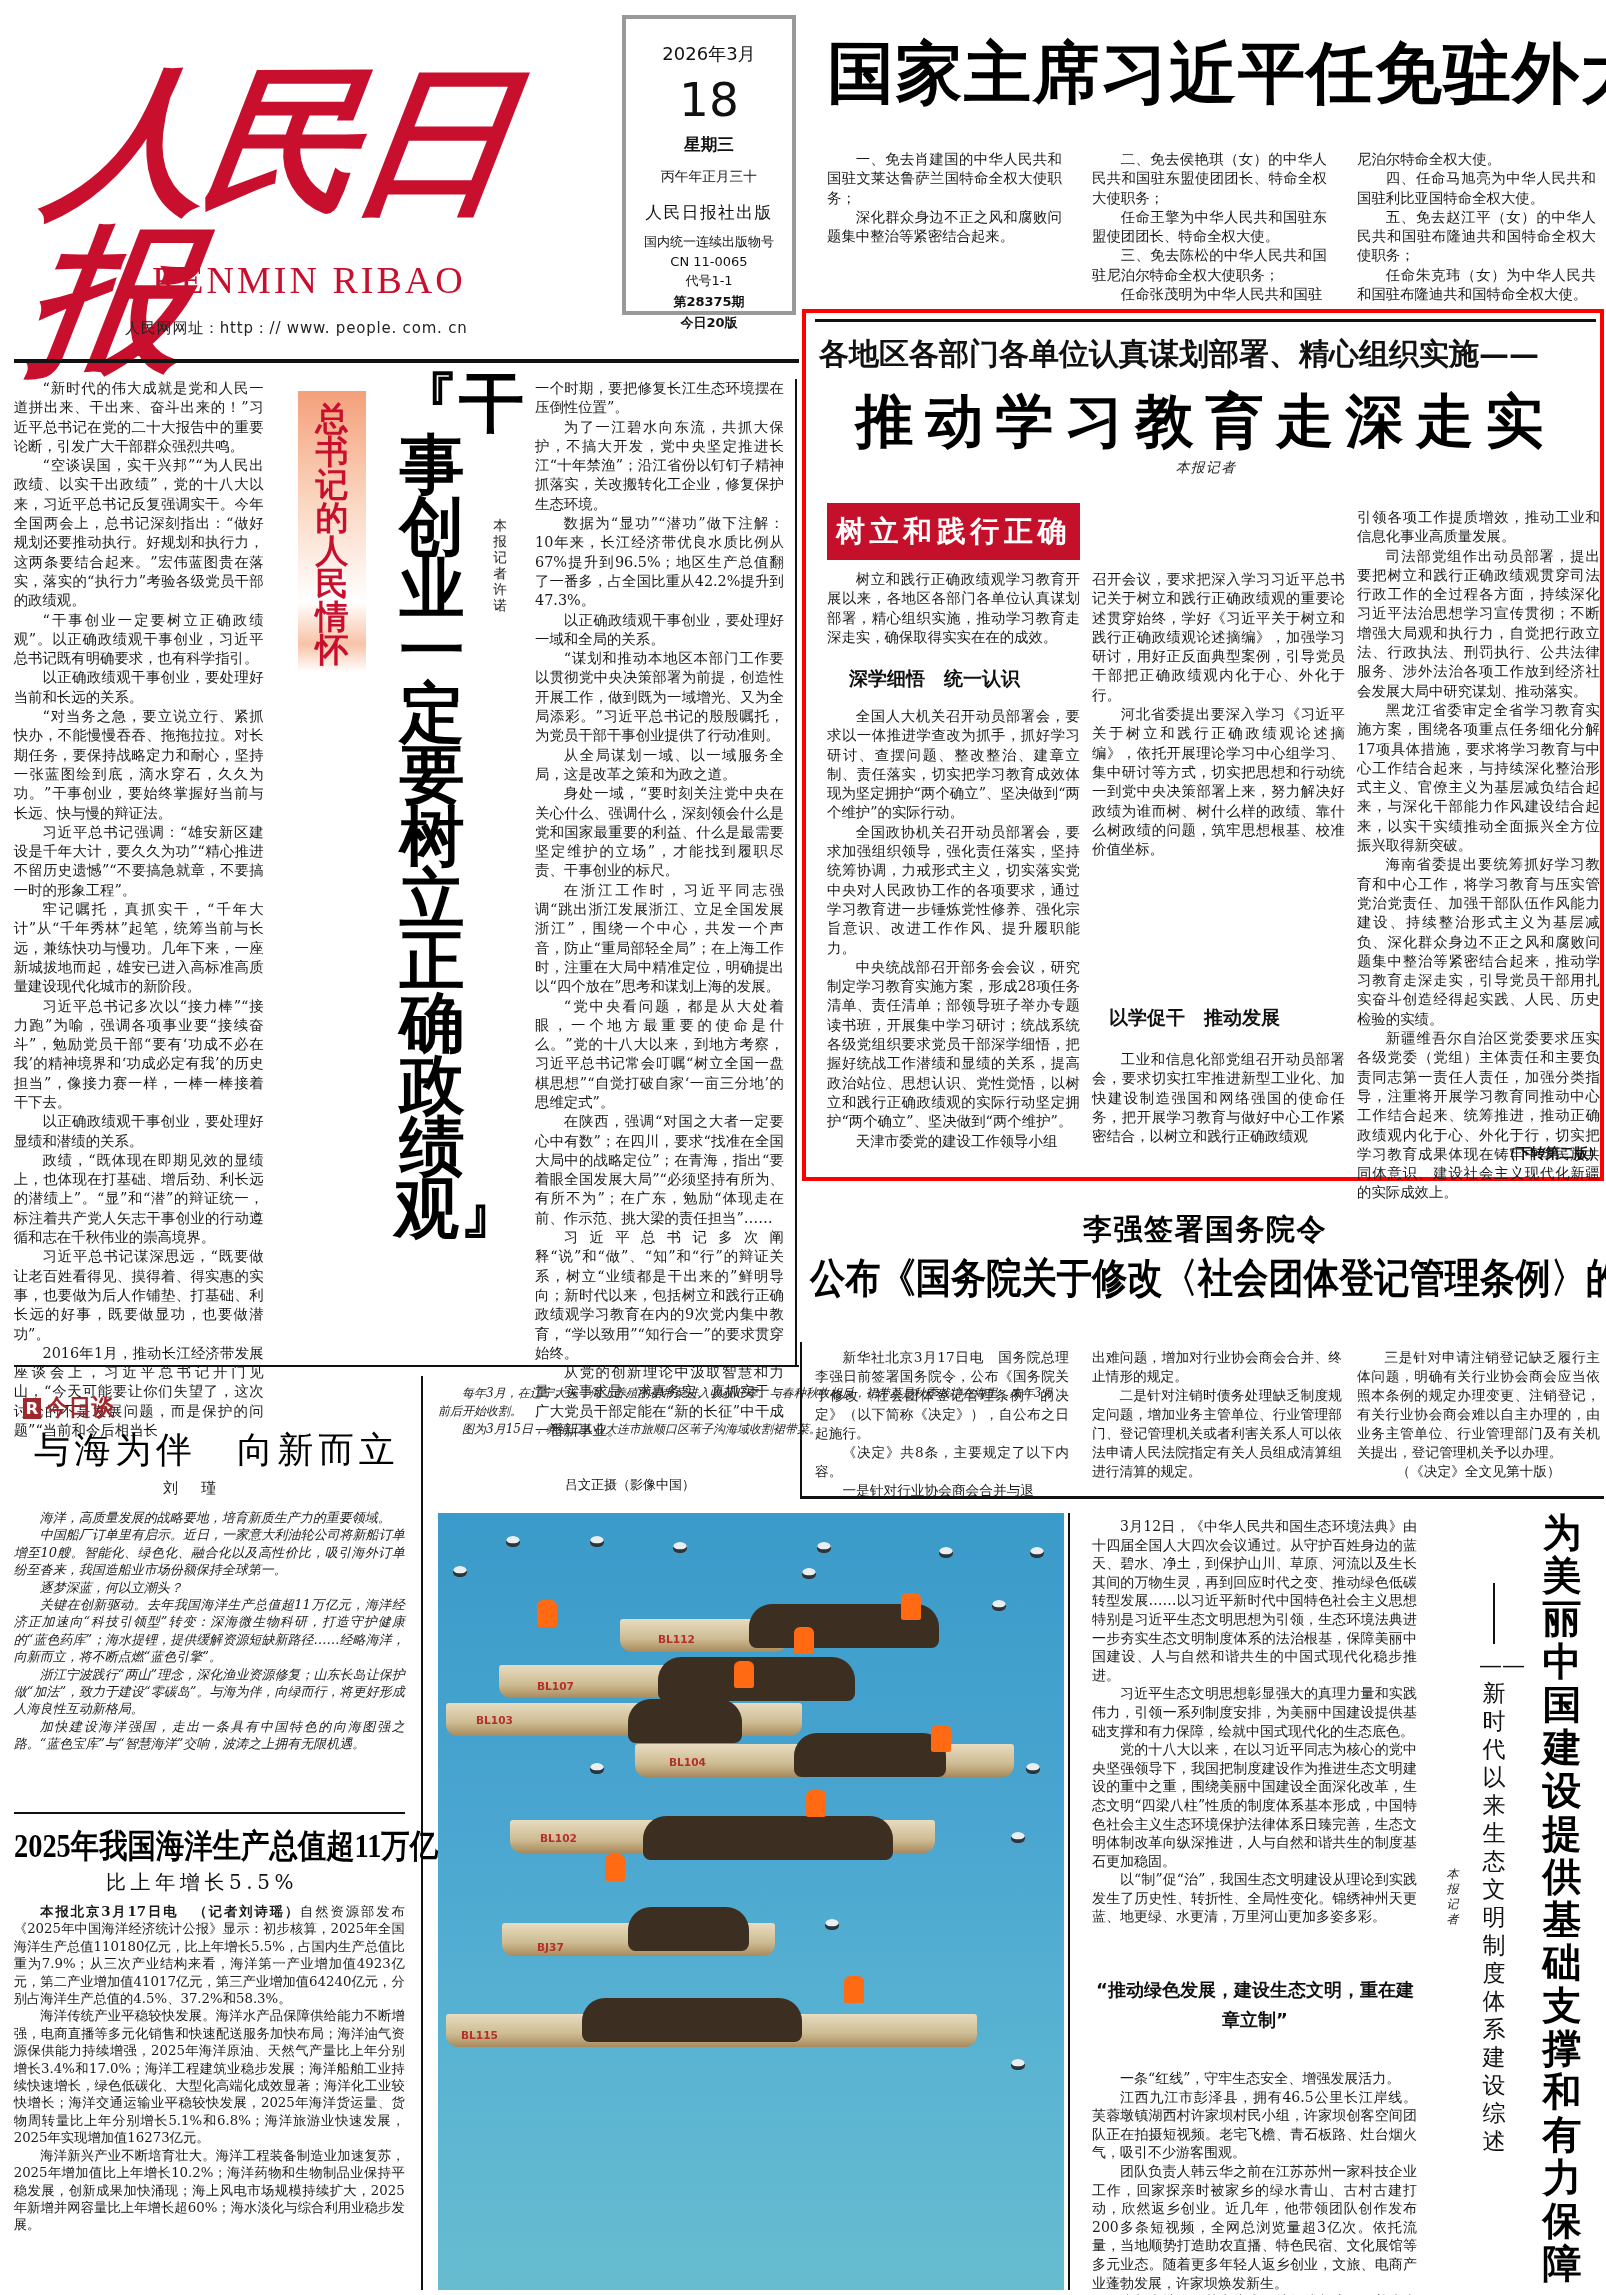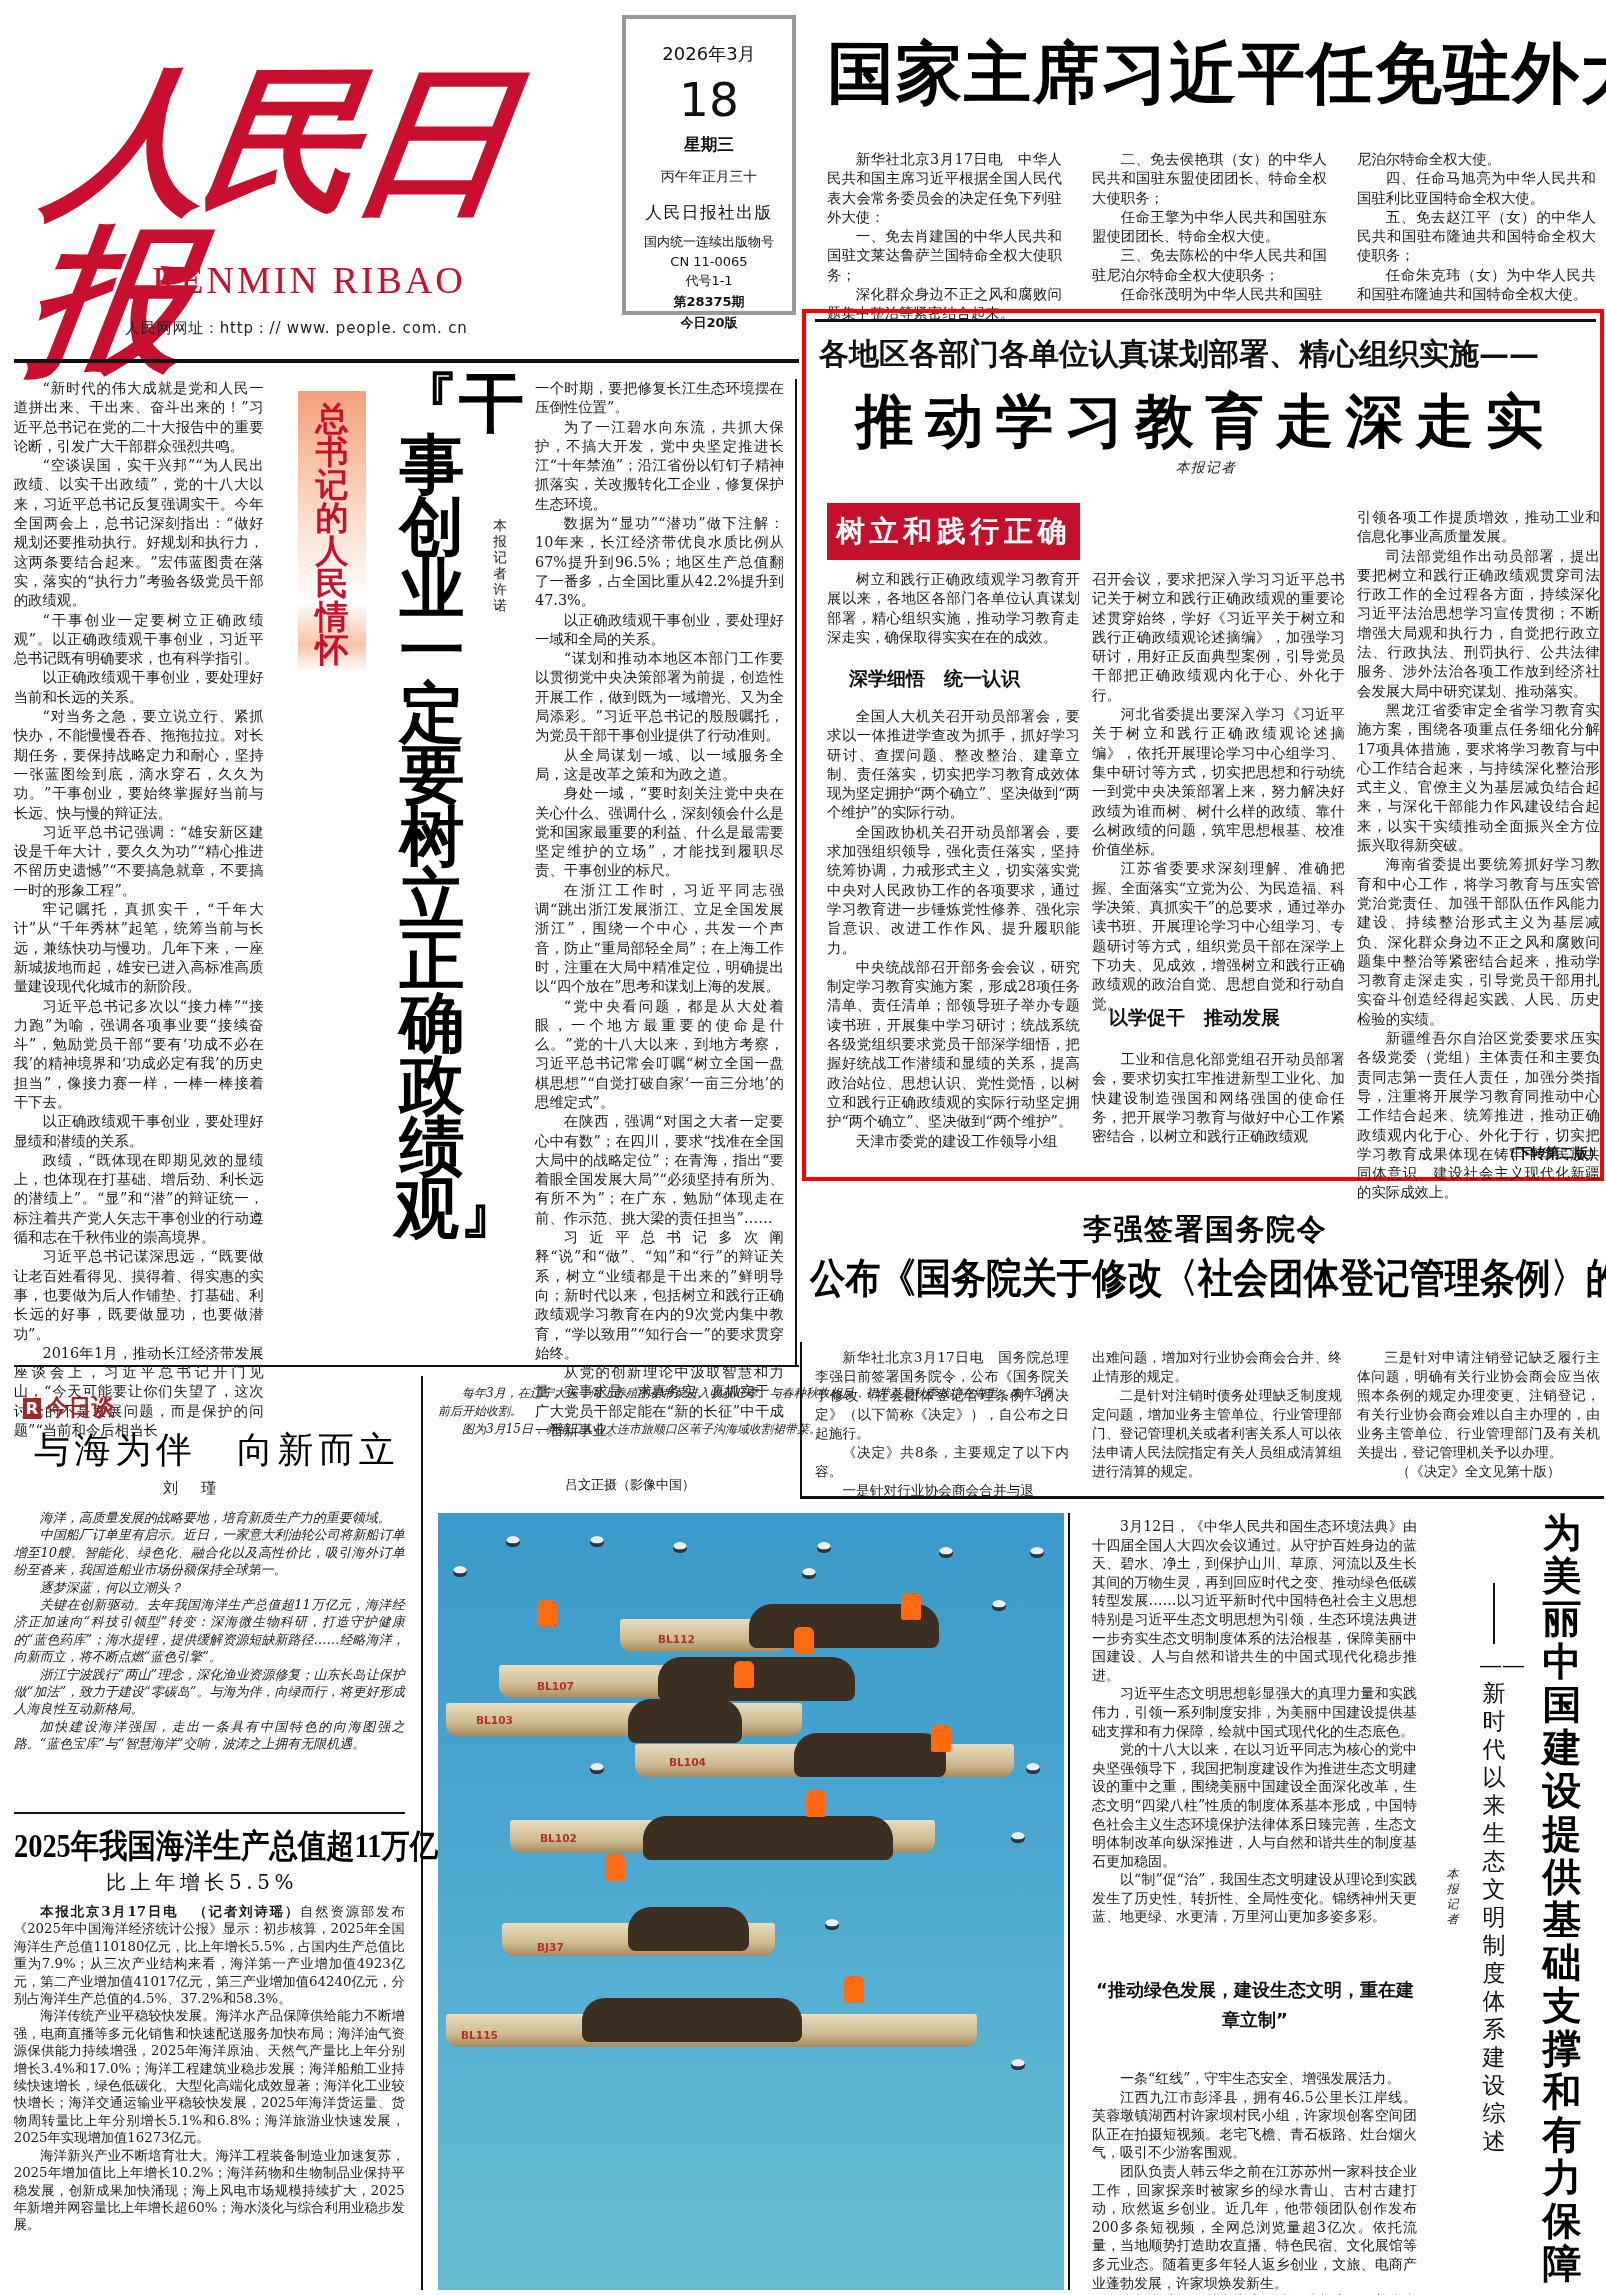--- a/index.html
+++ b/index.html
@@ -92,21 +92,20 @@
   <div class="pub">人民日报社出版</div>
   <div class="sm">国内统一连续出版物号</div>
   <div class="sm2">CN 11-0065</div>
   <div class="sm2">代号1-1</div>
   <div class="sm2 bold">第28375期</div>
   <div class="sm2 bold">今日20版</div>
 </div>
 
 <div class="top-headline">国家主席习近平任免驻外大使</div>
 <div class="col" style="left:827px; top:150px; width:235px;">
-  <p>新华社北京3月17日电　中华人民共和国主席习近平根据全国人民代表大会常务委员会的决定任免下列驻外大使：</p>
   <p>一、免去肖建国的中华人民共和国驻文莱达鲁萨兰国特命全权大使职务；</p>
   <p>深化群众身边不正之风和腐败问题集中整治等紧密结合起来。</p>
 </div>
 <div class="col" style="left:1092px; top:150px; width:235px;">
   <p>二、免去侯艳琪（女）的中华人民共和国驻东盟使团团长、特命全权大使职务；</p>
   <p>任命王擎为中华人民共和国驻东盟使团团长、特命全权大使。</p>
   <p>三、免去陈松的中华人民共和国驻尼泊尔特命全权大使职务；</p>
   <p>任命张茂明为中华人民共和国驻</p>
 </div>
 <div class="col" style="left:1357px; top:150px; width:239px;">
@@ -129,21 +128,20 @@
 <div class="subhead" style="left:849px; top:666px;">深学细悟　统一认识</div>
 <div class="col" style="left:827px; top:707px; width:253px;">
   <p>全国人大机关召开动员部署会，要求以一体推进学查改为抓手，抓好学习研讨、查摆问题、整改整治、建章立制、责任落实，切实把学习教育成效体现为坚定拥护“两个确立”、坚决做到“两个维护”的实际行动。</p>
   <p>全国政协机关召开动员部署会，要求加强组织领导，强化责任落实，坚持统筹协调，力戒形式主义，切实落实党中央对人民政协工作的各项要求，通过学习教育进一步锤炼党性修养、强化宗旨意识、改进工作作风、提升履职能力。</p>
   <p>中央统战部召开部务会会议，研究制定学习教育实施方案，形成28项任务清单、责任清单；部领导班子举办专题读书班，开展集中学习研讨；统战系统各级党组织要求党员干部深学细悟，把握好统战工作潜绩和显绩的关系，提高政治站位、思想认识、党性觉悟，以树立和践行正确政绩观的实际行动坚定拥护“两个确立”、坚决做到“两个维护”。</p>
   <p>天津市委党的建设工作领导小组</p>
 </div>
 <div class="col" style="left:1092px; top:570px; width:253px;">
   <p style="text-indent:0">召开会议，要求把深入学习习近平总书记关于树立和践行正确政绩观的重要论述贯穿始终，学好《习近平关于树立和践行正确政绩观论述摘编》，加强学习研讨，用好正反面典型案例，引导党员干部把正确政绩观内化于心、外化于行。</p>
   <p>河北省委提出要深入学习《习近平关于树立和践行正确政绩观论述摘编》，依托开展理论学习中心组学习、集中研讨等方式，切实把思想和行动统一到党中央决策部署上来，努力解决好政绩为谁而树、树什么样的政绩、靠什么树政绩的问题，筑牢思想根基、校准价值坐标。</p>
-  <p>江苏省委要求深刻理解、准确把握、全面落实“立党为公、为民造福、科学决策、真抓实干”的总要求，通过举办读书班、开展理论学习中心组学习、专题研讨等方式，组织党员干部在深学上下功夫、见成效，增强树立和践行正确政绩观的政治自觉、思想自觉和行动自觉。</p>
 </div>
 <div class="subhead" style="left:1109px; top:1005px;">以学促干　推动发展</div>
 <div class="col" style="left:1092px; top:1050px; width:253px;">
   <p>工业和信息化部党组召开动员部署会，要求切实扛牢推进新型工业化、加快建设制造强国和网络强国的使命任务，把开展学习教育与做好中心工作紧密结合，以树立和践行正确政绩观</p>
 </div>
 <div class="col" style="left:1357px; top:508px; width:243px;">
   <p style="text-indent:0">引领各项工作提质增效，推动工业和信息化事业高质量发展。</p>
   <p>司法部党组作出动员部署，提出要把树立和践行正确政绩观贯穿司法行政工作的全过程各方面，持续深化习近平法治思想学习宣传贯彻；不断增强大局观和执行力，自觉把行政立法、行政执法、刑罚执行、公共法律服务、涉外法治各项工作放到经济社会发展大局中研究谋划、推动落实。</p>
   <p>黑龙江省委审定全省学习教育实施方案，围绕各项重点任务细化分解17项具体措施，要求将学习教育与中心工作结合起来，与持续深化整治形式主义、官僚主义为基层减负结合起来，与深化干部能力作风建设结合起来，以实干实绩推动全面振兴全方位振兴取得新突破。</p>
   <p>海南省委提出要统筹抓好学习教育和中心工作，将学习教育与压实管党治党责任、加强干部队伍作风能力建设、持续整治形式主义为基层减负、深化群众身边不正之风和腐败问题集中整治等紧密结合起来，推动学习教育走深走实，引导党员干部用扎实奋斗创造经得起实践、人民、历史检验的实绩。</p>

